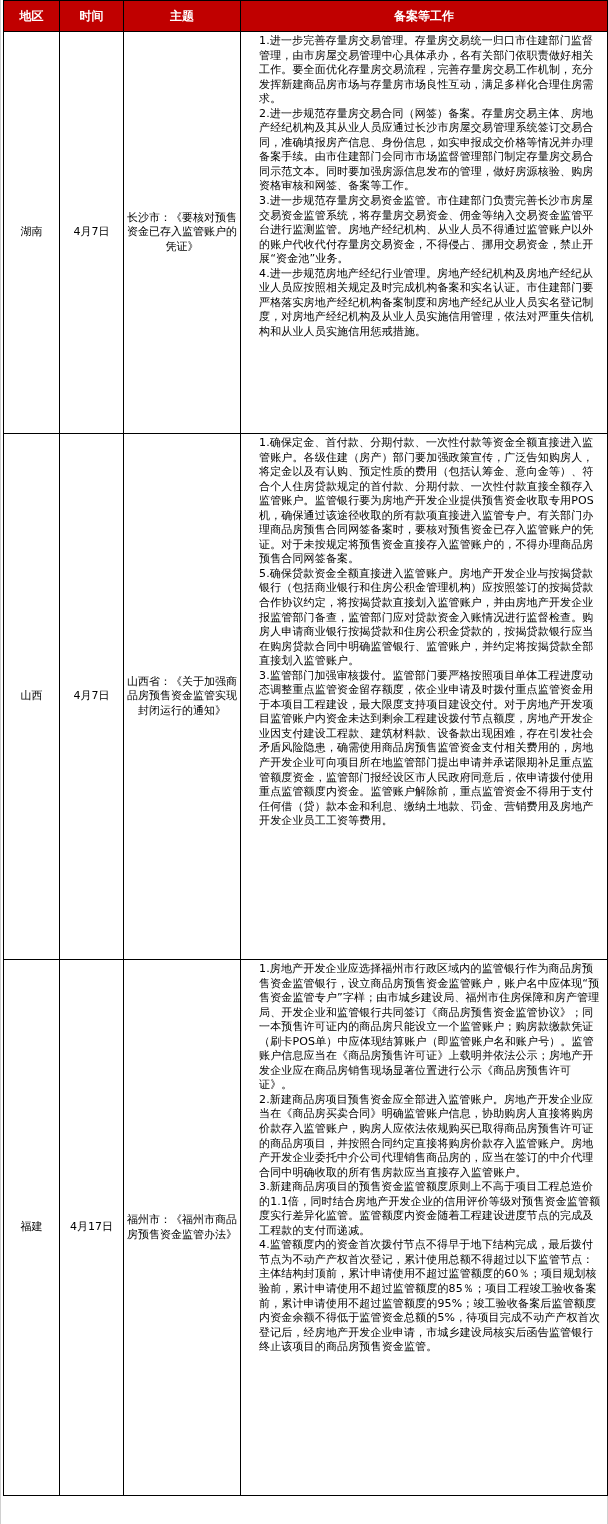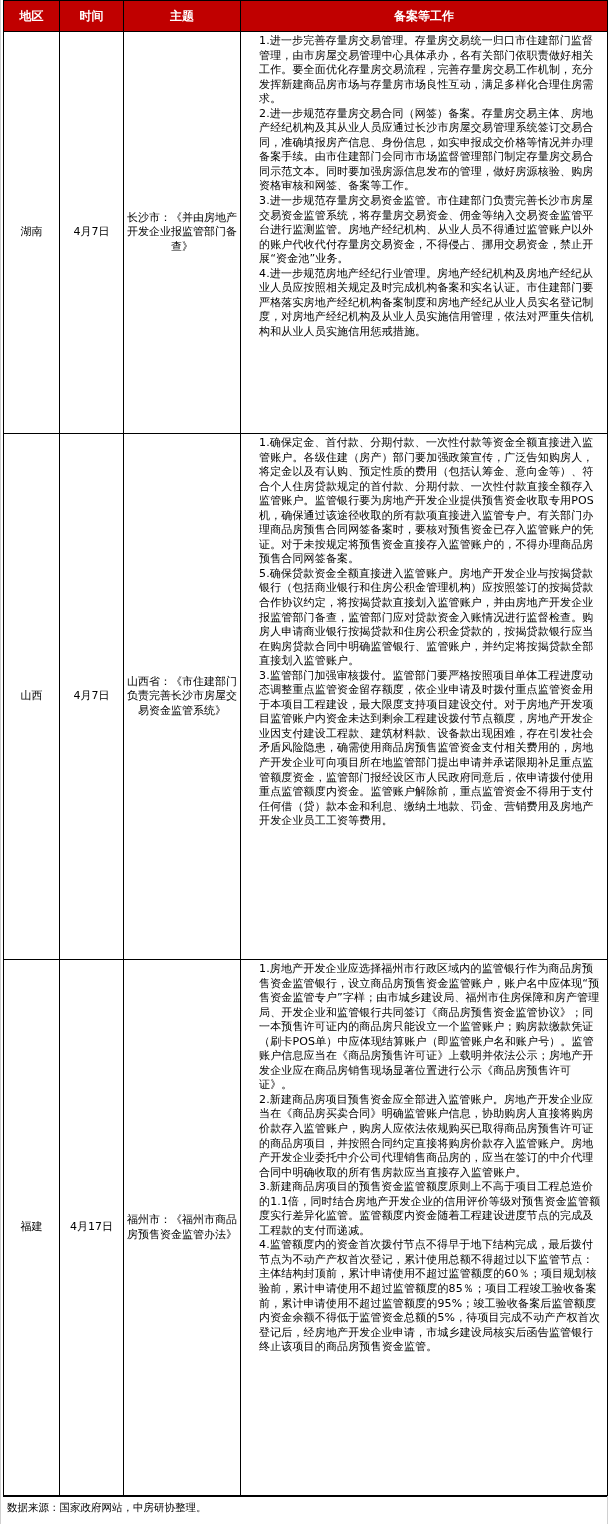--- a/index.html
+++ b/index.html
@@ -37,45 +37,44 @@
         <th>地区</th>
         <th>时间</th>
         <th>主题</th>
         <th>备案等工作</th>
       </tr>
     </thead>
     <tbody>
       <tr class="tr-hunan">
         <td>湖南</td>
         <td>4月7日</td>
-        <td class="topic">长沙市：《并由房地产开发企业报监管部门备查》</td>
+        <td class="topic">长沙市：《要核对预售资金已存入监管账户的凭证》</td>
         <td class="points">
           <span class="pt">1.进一步完善存量房交易管理。存量房交易统一归口市住建部门监督管理，由市房屋交易管理中心具体承办，各有关部门依职责做好相关工作。要全面优化存量房交易流程，完善存量房交易工作机制，充分发挥新建商品房市场与存量房市场良性互动，满足多样化合理住房需求。</span>
           <span class="pt">2.进一步规范存量房交易合同（网签）备案。存量房交易主体、房地产经纪机构及其从业人员应通过长沙市房屋交易管理系统签订交易合同，准确填报房产信息、身份信息，如实申报成交价格等情况并办理备案手续。由市住建部门会同市市场监督管理部门制定存量房交易合同示范文本。同时要加强房源信息发布的管理，做好房源核验、购房资格审核和网签、备案等工作。</span>
           <span class="pt">3.进一步规范存量房交易资金监管。市住建部门负责完善长沙市房屋交易资金监管系统，将存量房交易资金、佣金等纳入交易资金监管平台进行监测监管。房地产经纪机构、从业人员不得通过监管账户以外的账户代收代付存量房交易资金，不得侵占、挪用交易资金，禁止开展“资金池”业务。</span>
           <span class="pt">4.进一步规范房地产经纪行业管理。房地产经纪机构及房地产经纪从业人员应按照相关规定及时完成机构备案和实名认证。市住建部门要严格落实房地产经纪机构备案制度和房地产经纪从业人员实名登记制度，对房地产经纪机构及从业人员实施信用管理，依法对严重失信机构和从业人员实施信用惩戒措施。</span>
         </td>
       </tr>
       <tr class="tr-shanxi">
         <td>山西</td>
         <td>4月7日</td>
-        <td class="topic">山西省：《市住建部门负责完善长沙市房屋交易资金监管系统》</td>
+        <td class="topic">山西省：《关于加强商品房预售资金监管实现封闭运行的通知》</td>
         <td class="points">
           <span class="pt">1.确保定金、首付款、分期付款、一次性付款等资金全额直接进入监管账户。各级住建（房产）部门要加强政策宣传，广泛告知购房人，将定金以及有认购、预定性质的费用（包括认筹金、意向金等）、符合个人住房贷款规定的首付款、分期付款、一次性付款直接全额存入监管账户。监管银行要为房地产开发企业提供预售资金收取专用POS机，确保通过该途径收取的所有款项直接进入监管专户。有关部门办理商品房预售合同网签备案时，要核对预售资金已存入监管账户的凭证。对于未按规定将预售资金直接存入监管账户的，不得办理商品房预售合同网签备案。</span>
           <span class="pt">5.确保贷款资金全额直接进入监管账户。房地产开发企业与按揭贷款银行（包括商业银行和住房公积金管理机构）应按照签订的按揭贷款合作协议约定，将按揭贷款直接划入监管账户，并由房地产开发企业报监管部门备查，监管部门应对贷款资金入账情况进行监督检查。购房人申请商业银行按揭贷款和住房公积金贷款的，按揭贷款银行应当在购房贷款合同中明确监管银行、监管账户，并约定将按揭贷款全部直接划入监管账户。</span>
           <span class="pt">3.监管部门加强审核拨付。监管部门要严格按照项目单体工程进度动态调整重点监管资金留存额度，依企业申请及时拨付重点监管资金用于本项目工程建设，最大限度支持项目建设交付。对于房地产开发项目监管账户内资金未达到剩余工程建设拨付节点额度，房地产开发企业因支付建设工程款、建筑材料款、设备款出现困难，存在引发社会矛盾风险隐患，确需使用商品房预售监管资金支付相关费用的，房地产开发企业可向项目所在地监管部门提出申请并承诺限期补足重点监管额度资金，监管部门报经设区市人民政府同意后，依申请拨付使用重点监管额度内资金。监管账户解除前，重点监管资金不得用于支付任何借（贷）款本金和利息、缴纳土地款、罚金、营销费用及房地产开发企业员工工资等费用。</span>
         </td>
       </tr>
       <tr class="tr-fujian">
         <td>福建</td>
         <td>4月17日</td>
         <td class="topic">福州市：《福州市商品房预售资金监管办法》</td>
         <td class="points">
           <span class="pt">1.房地产开发企业应选择福州市行政区域内的监管银行作为商品房预售资金监管银行，设立商品房预售资金监管账户，账户名中应体现“预售资金监管专户”字样；由市城乡建设局、福州市住房保障和房产管理局、开发企业和监管银行共同签订《商品房预售资金监管协议》；同一本预售许可证内的商品房只能设立一个监管账户；购房款缴款凭证（刷卡POS单）中应体现结算账户（即监管账户名和账户号）。监管账户信息应当在《商品房预售许可证》上载明并依法公示；房地产开发企业应在商品房销售现场显著位置进行公示《商品房预售许可证》。</span>
           <span class="pt">2.新建商品房项目预售资金应全部进入监管账户。房地产开发企业应当在《商品房买卖合同》明确监管账户信息，协助购房人直接将购房价款存入监管账户，购房人应依法依规购买已取得商品房预售许可证的商品房项目，并按照合同约定直接将购房价款存入监管账户。房地产开发企业委托中介公司代理销售商品房的，应当在签订的中介代理合同中明确收取的所有售房款应当直接存入监管账户。</span>
           <span class="pt">3.新建商品房项目的预售资金监管额度原则上不高于项目工程总造价的1.1倍，同时结合房地产开发企业的信用评价等级对预售资金监管额度实行差异化监管。监管额度内资金随着工程建设进度节点的完成及工程款的支付而递减。</span>
           <span class="pt">4.监管额度内的资金首次拨付节点不得早于地下结构完成，最后拨付节点为不动产产权首次登记，累计使用总额不得超过以下监管节点：主体结构封顶前，累计申请使用不超过监管额度的60％；项目规划核验前，累计申请使用不超过监管额度的85％；项目工程竣工验收备案前，累计申请使用不超过监管额度的95%；竣工验收备案后监管额度内资金余额不得低于监管资金总额的5%，待项目完成不动产产权首次登记后，经房地产开发企业申请，市城乡建设局核实后函告监管银行终止该项目的商品房预售资金监管。</span>
         </td>
       </tr>
     </tbody>
   </table>
-  <div class="source">数据来源：国家政府网站，中房研协整理。</div>
 </div>
 
 </body></html>

